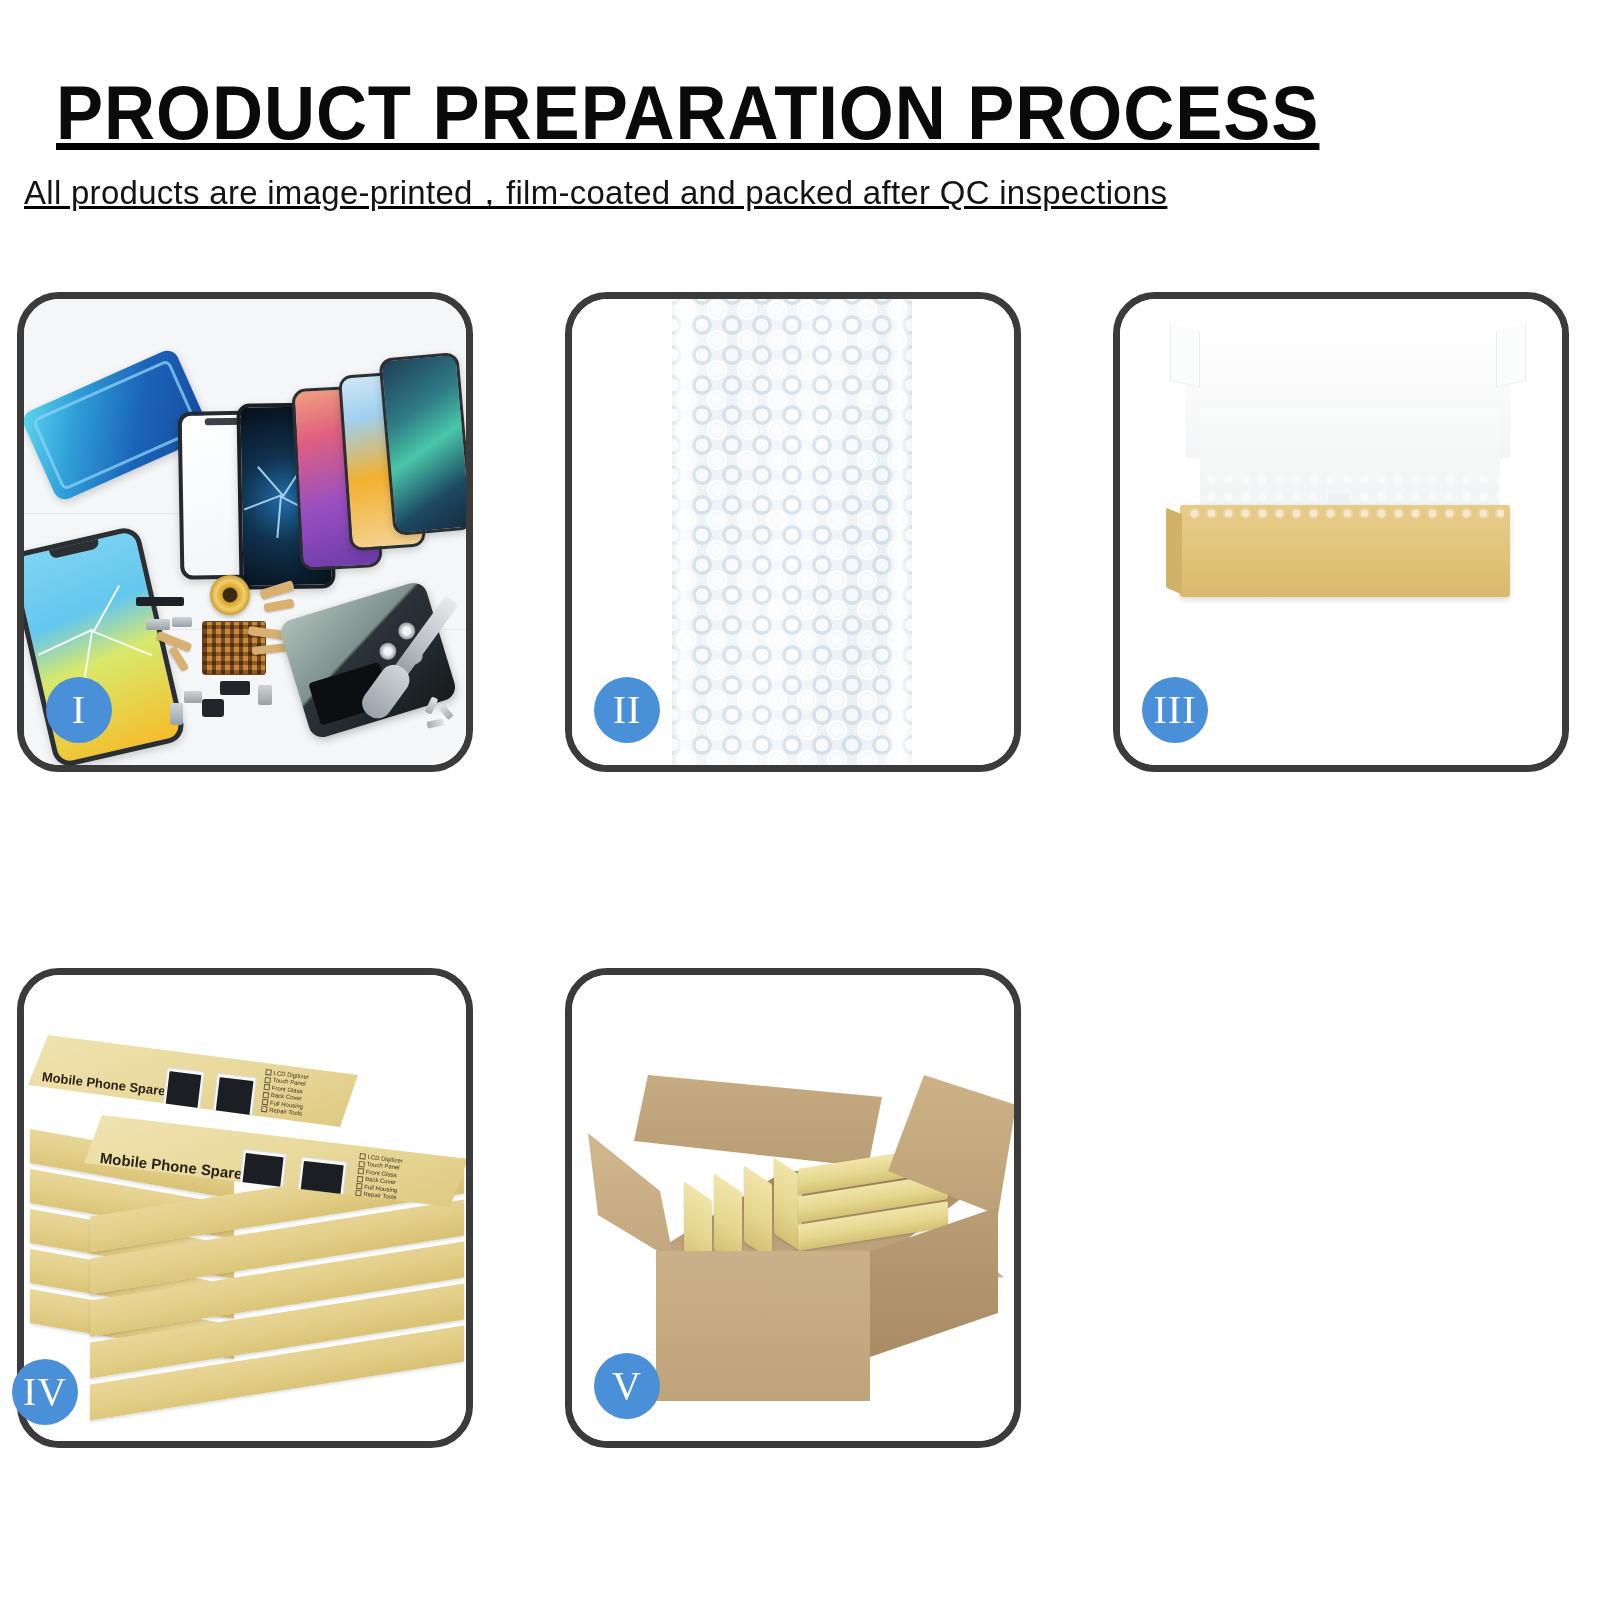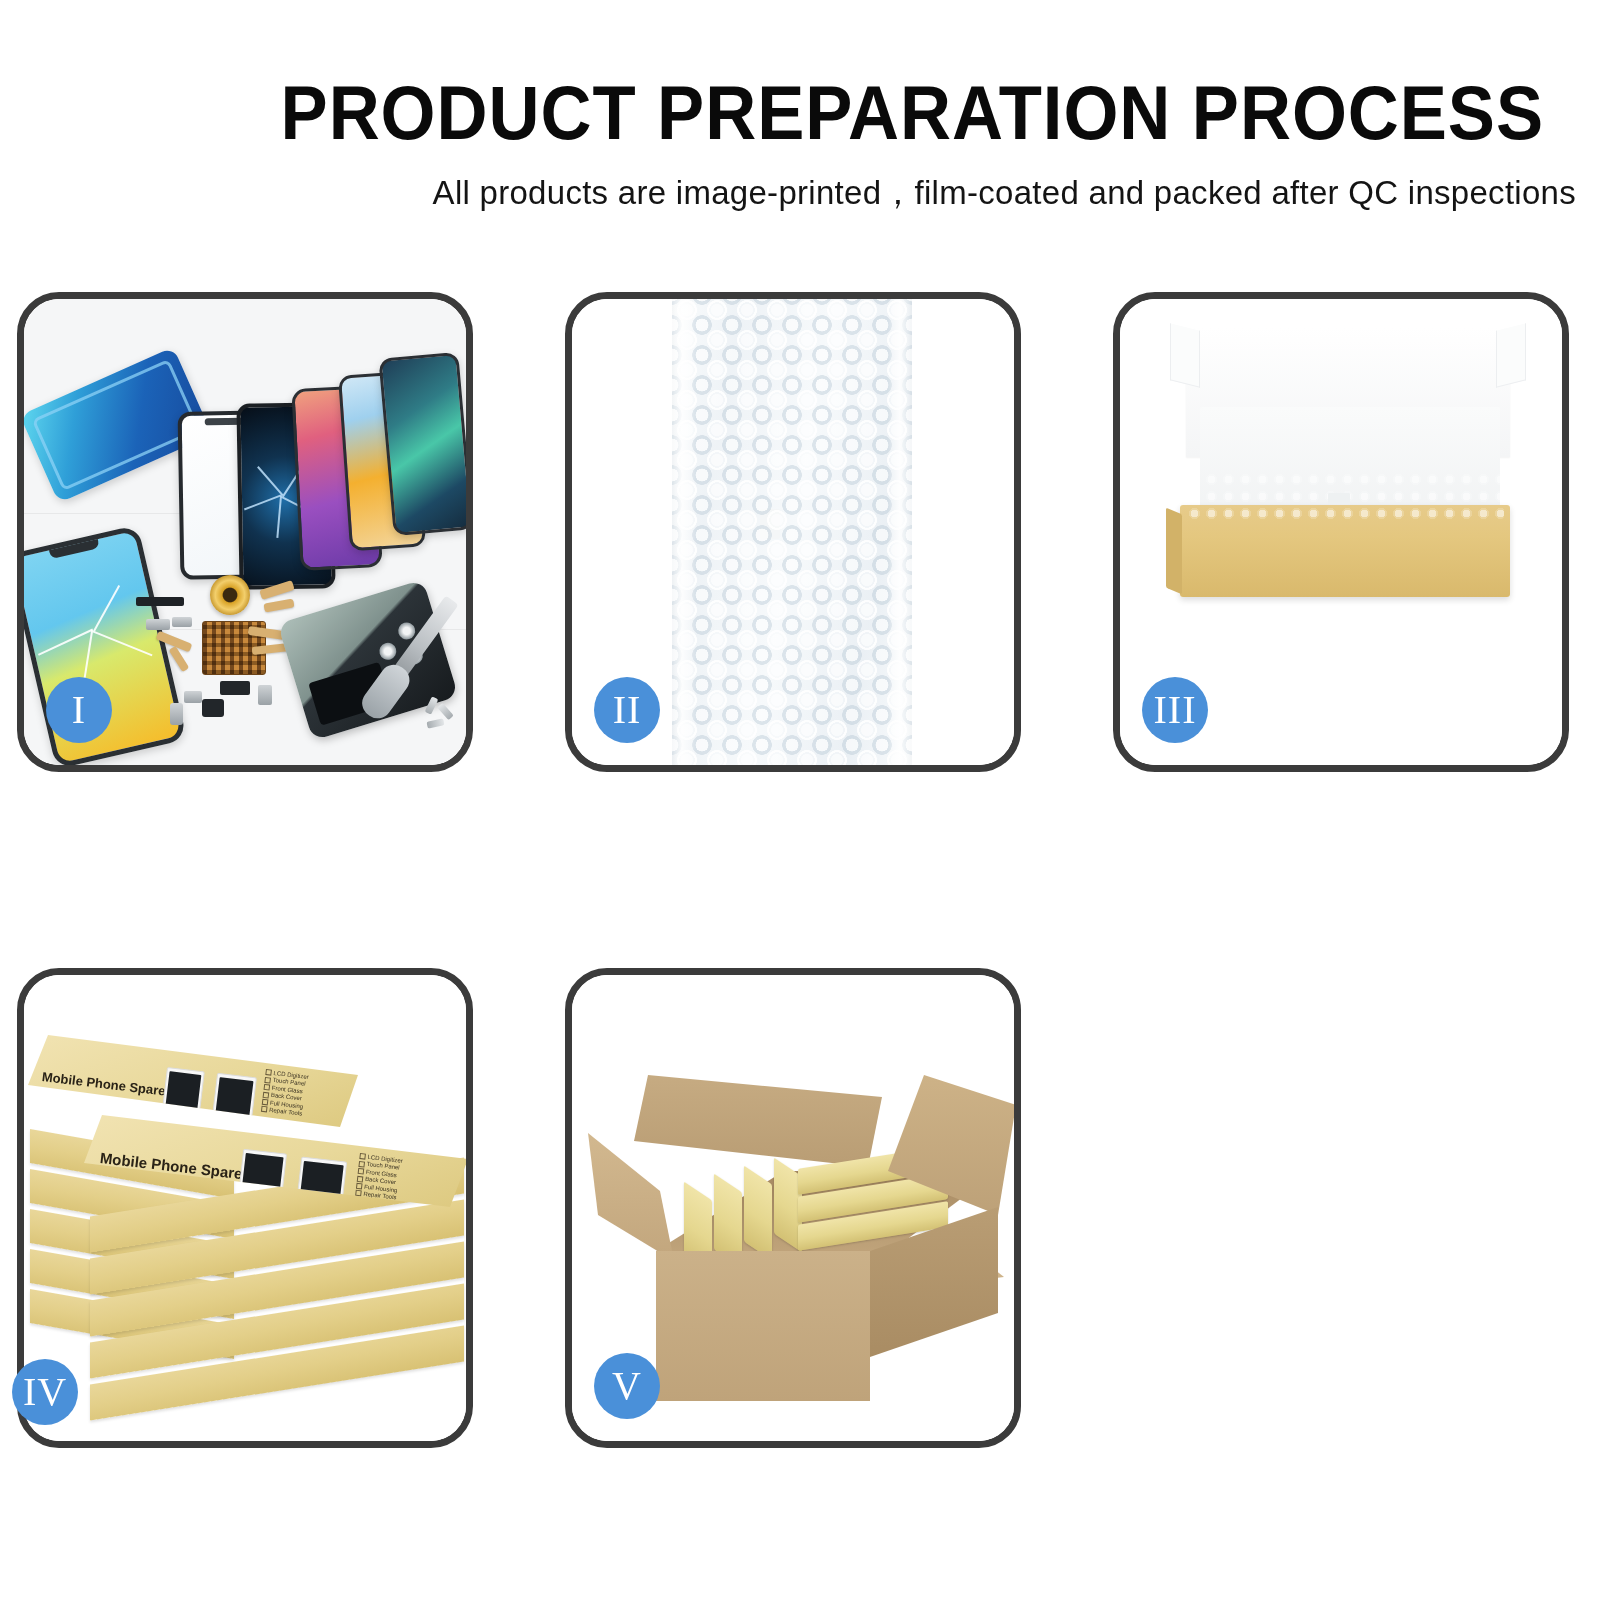--- a/index.html
+++ b/index.html
@@ -15,21 +15,22 @@
     position: relative;
   }
 
   
   .header {
     position: absolute;
     left: 0;
     top: 0;
     width: 1600px;
     height: 250px;
-    text-align: right;
+    text-align: left;
+    text-decoration: underline;
   }
   .title {
     margin: 0;
     padding-top: 72px;
     font-size: 76px;
     line-height: 82px;
     font-weight: 700;
     letter-spacing: 1px;
     color: #0a0a0a;
     font-family: "Liberation Sans", sans-serif;

